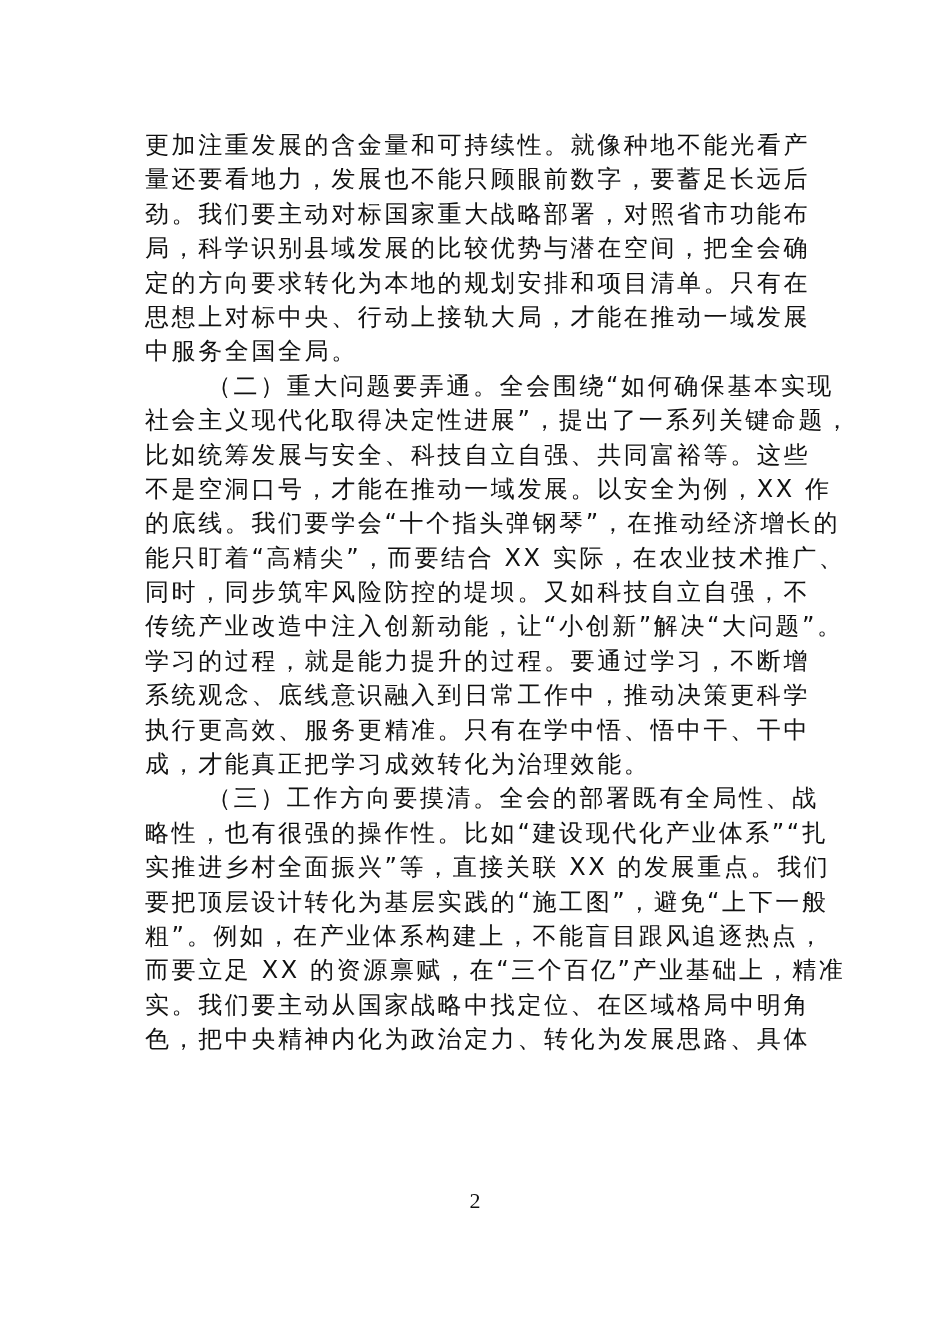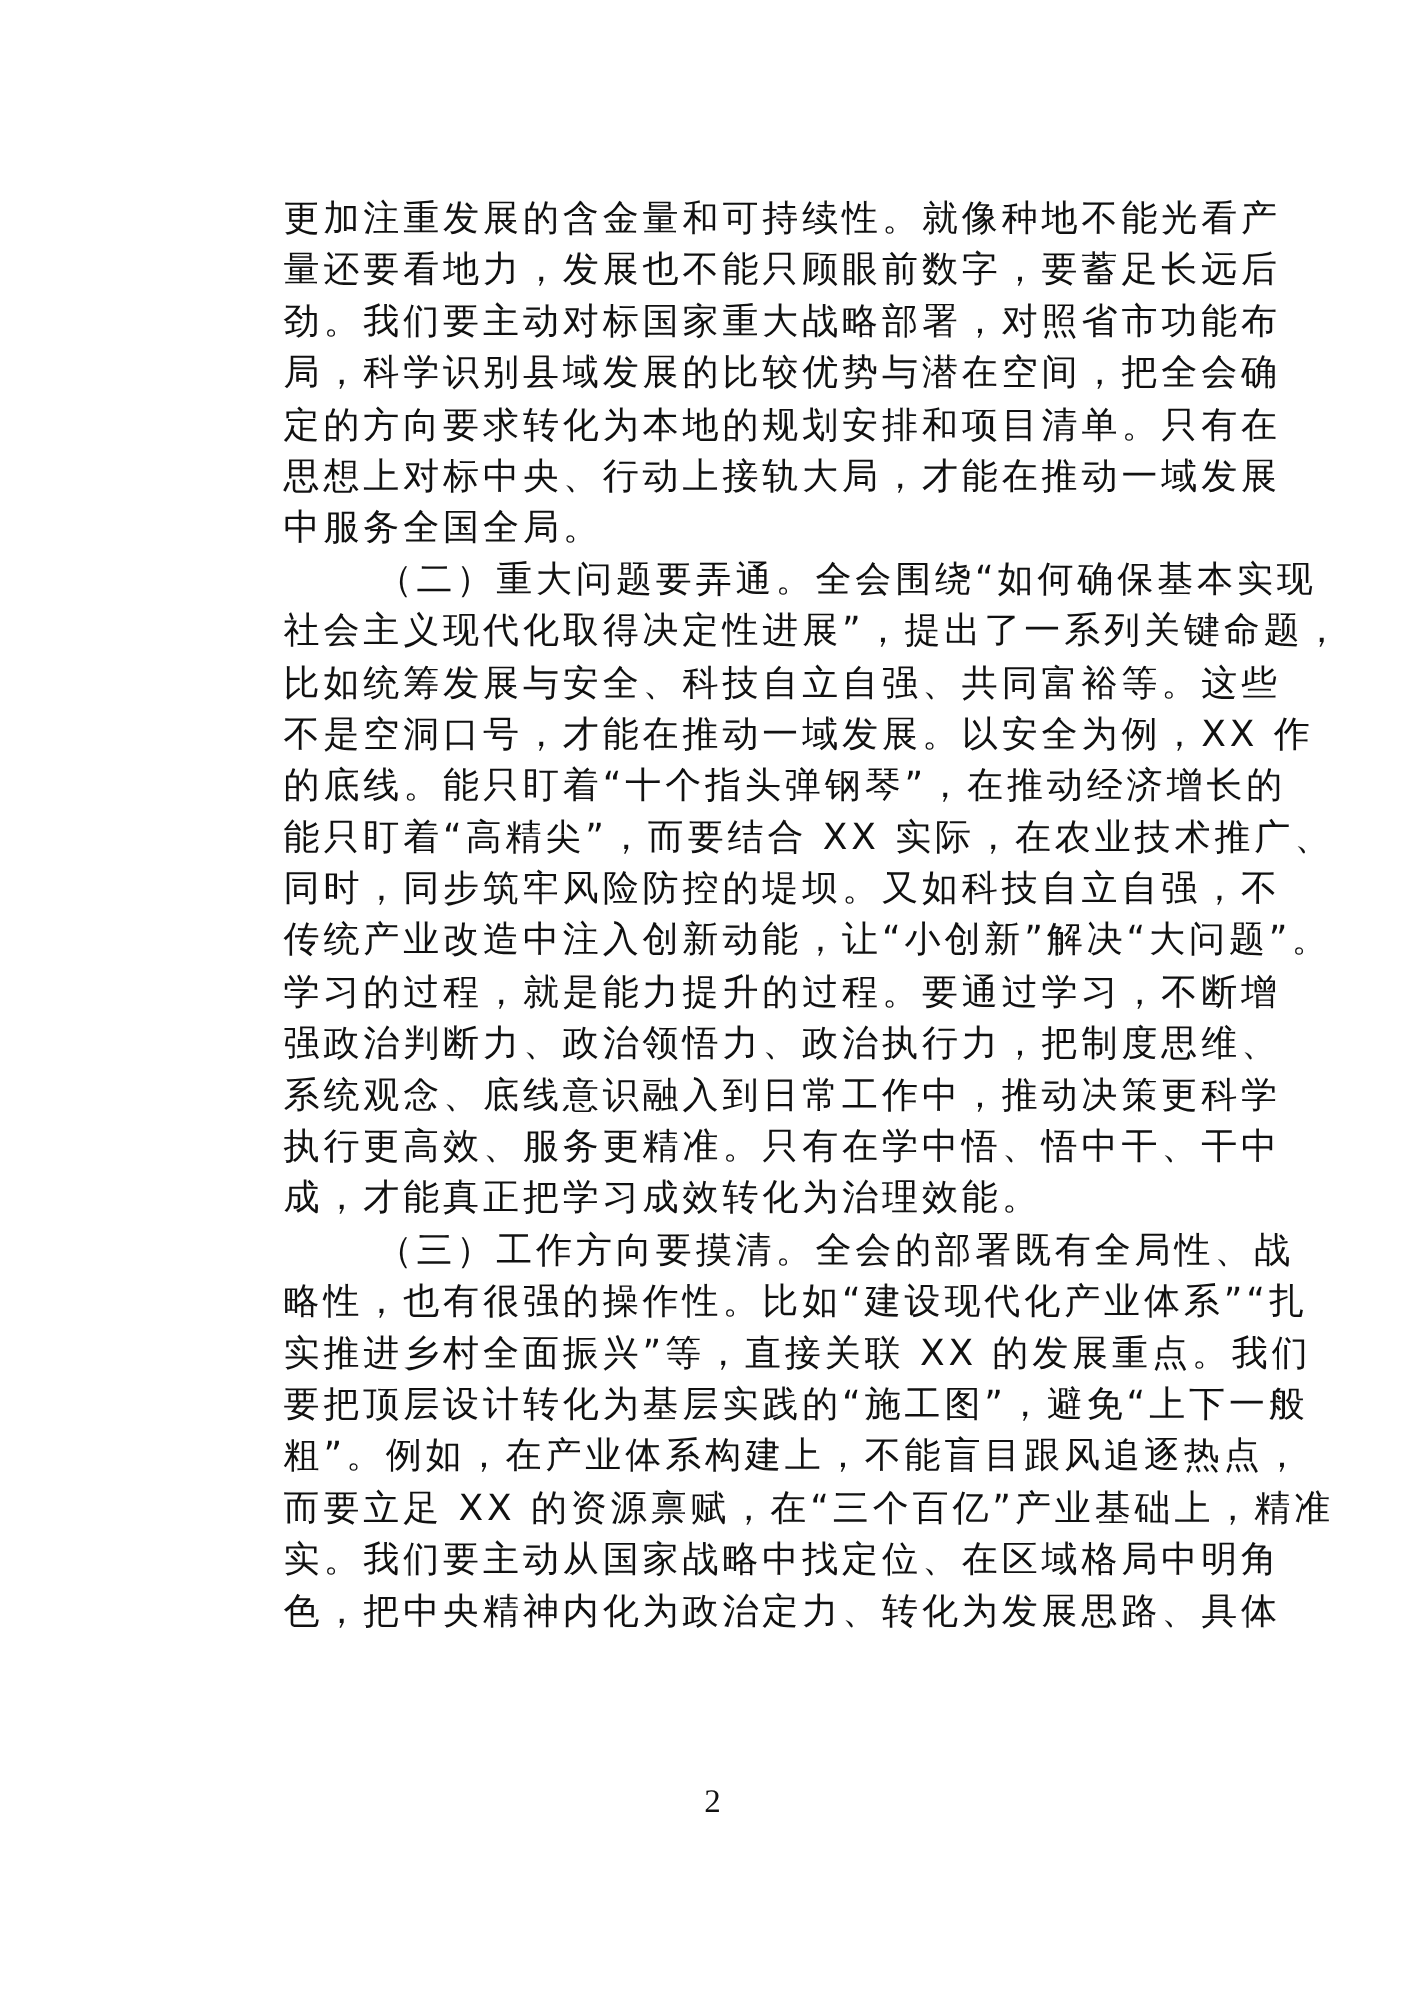--- a/index.html
+++ b/index.html
@@ -1,21 +1,21 @@
 <!DOCTYPE html>
 <html><head>
   <meta charset="utf-8">
   <style>
     html, body { margin: 0; padding: 0; background: #ffffff; }
     body { width: 950px; height: 1344px; position: relative; overflow: hidden; }
     .page { position: absolute; left: 0; top: 0; width: 950px; height: 1344px; background: #ffffff; }
     .content {
       position: absolute; left: 145px; top: 128px; width: 680px;
       font-family: "DejaVu Sans", "Liberation Sans", sans-serif;
-      font-size: 24px; line-height: 34.4px; color: #111111; margin-left: 44px;
+      font-size: 24px; line-height: 34.4px; color: #111111;
     }
     .line { display: block; white-space: nowrap; height: 34.4px; letter-spacing: 2.6px; }
     .line.indent { padding-left: 62px; }
     .page-number {
       position: absolute; left: 0; width: 950px; top: 1188px; text-align: center;
       font-family: "Liberation Serif", "DejaVu Serif", serif; font-size: 22px; color: #111111;
     }
   </style>
 </head>
 <body>
@@ -26,26 +26,25 @@
       <span class="line">量还要看地力，发展也不能只顾眼前数字，要蓄足长远后</span>
       <span class="line">劲。我们要主动对标国家重大战略部署，对照省市功能布</span>
       <span class="line">局，科学识别县域发展的比较优势与潜在空间，把全会确</span>
       <span class="line">定的方向要求转化为本地的规划安排和项目清单。只有在</span>
       <span class="line">思想上对标中央、行动上接轨大局，才能在推动一域发展</span>
       <span class="line">中服务全国全局。</span>
       <span class="line indent">（二）重大问题要弄通。全会围绕“如何确保基本实现</span>
       <span class="line">社会主义现代化取得决定性进展”，提出了一系列关键命题，</span>
       <span class="line">比如统筹发展与安全、科技自立自强、共同富裕等。这些</span>
       <span class="line">不是空洞口号，才能在推动一域发展。以安全为例，XX 作</span>
-      <span class="line">的底线。能只盯着“十个指头弹钢琴”，在推动经济增长的</span>
+      <span class="line">的底线。我们要学会“十个指头弹钢琴”，在推动经济增长的</span>
       <span class="line">能只盯着“高精尖”，而要结合 XX 实际，在农业技术推广、</span>
       <span class="line">同时，同步筑牢风险防控的堤坝。又如科技自立自强，不</span>
       <span class="line">传统产业改造中注入创新动能，让“小创新”解决“大问题”。</span>
       <span class="line">学习的过程，就是能力提升的过程。要通过学习，不断增</span>
-      <span class="line">强政治判断力、政治领悟力、政治执行力，把制度思维、</span>
       <span class="line">系统观念、底线意识融入到日常工作中，推动决策更科学</span>
       <span class="line">执行更高效、服务更精准。只有在学中悟、悟中干、干中</span>
       <span class="line">成，才能真正把学习成效转化为治理效能。</span>
       <span class="line indent">（三）工作方向要摸清。全会的部署既有全局性、战</span>
       <span class="line">略性，也有很强的操作性。比如“建设现代化产业体系”“扎</span>
       <span class="line">实推进乡村全面振兴”等，直接关联 XX 的发展重点。我们</span>
       <span class="line">要把顶层设计转化为基层实践的“施工图”，避免“上下一般</span>
       <span class="line">粗”。例如，在产业体系构建上，不能盲目跟风追逐热点，</span>
       <span class="line">而要立足 XX 的资源禀赋，在“三个百亿”产业基础上，精准</span>
       <span class="line">实。我们要主动从国家战略中找定位、在区域格局中明角</span>

